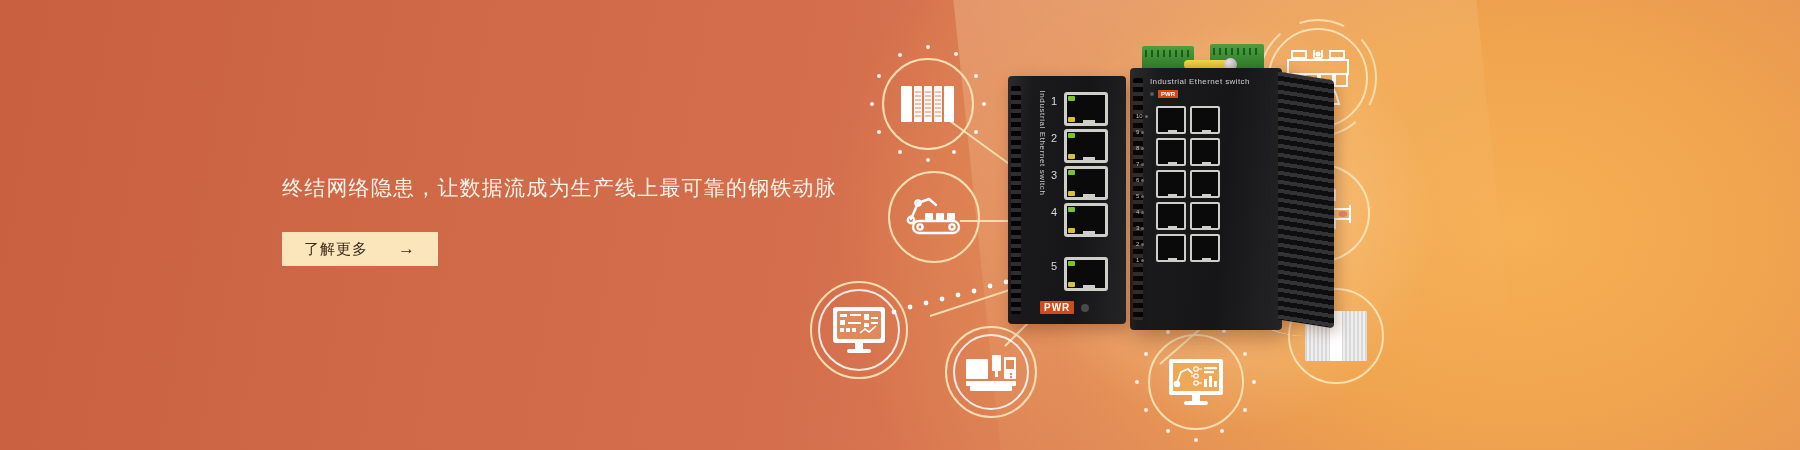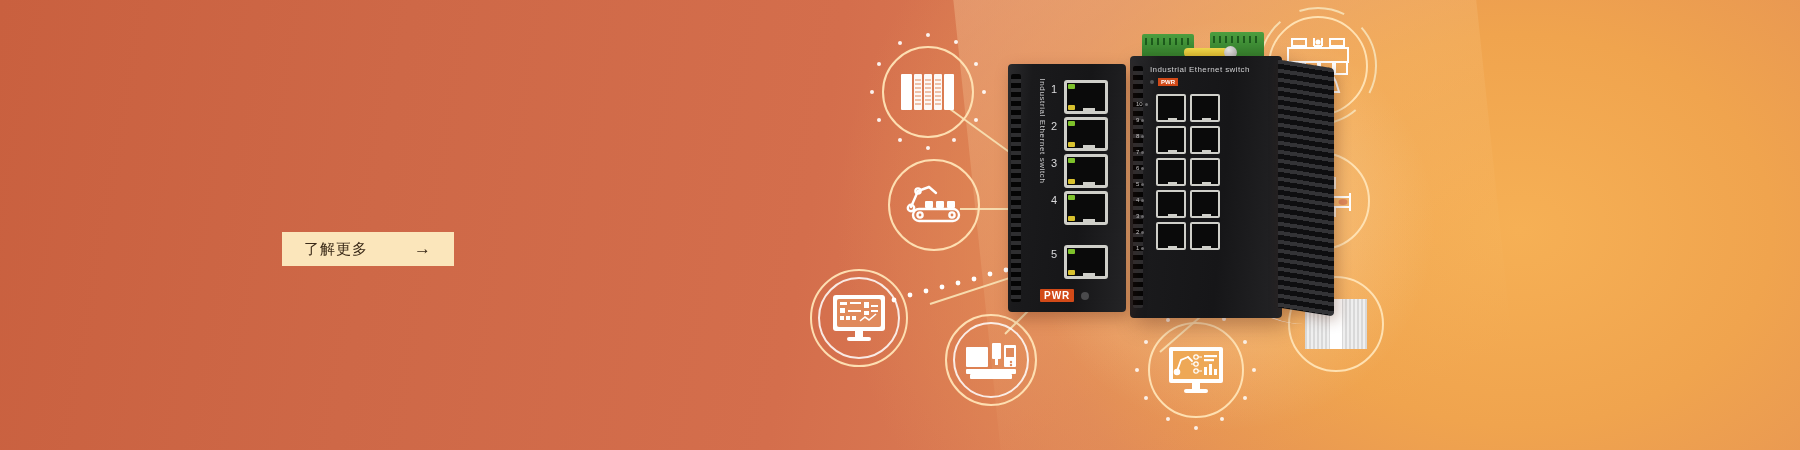--- a/index.html
+++ b/index.html
@@ -48,35 +48,35 @@
     position:absolute; top:174px; left:2px;
     font-size:21px;
     color:#fdf3e8;
     letter-spacing:1.2px;
     white-space:nowrap;
     font-weight:500;
   }
   .cta {
     position:absolute; top:232px; left:2px;
     display:flex; align-items:center;
-    gap:46px;
+    gap:30px;
     background:#fbe6bb;
     color:#3a2a18;
     padding:8px 22px;
     height:34px;
     font-size:15px;
     letter-spacing:1px;
     cursor:pointer;
     border:none;
     font-family:inherit;
   }
   .cta .arrow { font-size:17px; line-height:1; padding-bottom:2px; }
 
   
-  .graphic { position:absolute; left:760px; top:4px; width:1040px; height:372px; }
+  .graphic { position:absolute; left:760px; top:16px; width:1040px; height:372px; }
 
   
   .lines { position:absolute; inset:0; }
 
   
   .bub {
     position:absolute;
     border-radius:50%;
     border:2px solid rgba(255,228,182,0.95);
     display:flex; align-items:center; justify-content:center;
@@ -169,20 +169,21 @@
 </style>
 </head>
 <body>
 
 <div class="banner">
 
   <div class="wedge"></div>
   <div class="glow"></div>
 
   <div class="content">
+    <div class="subhead">终结网络隐患，让数据流成为生产线上最可靠的钢铁动脉</div>
     <button class="cta">
       <span>了解更多</span>
       <span class="arrow">→</span>
     </button>
   </div>
 
   <div class="graphic">
 
     <svg class="lines" width="1040" height="450">
       <g stroke="#f7dcae" stroke-width="2" fill="none">

